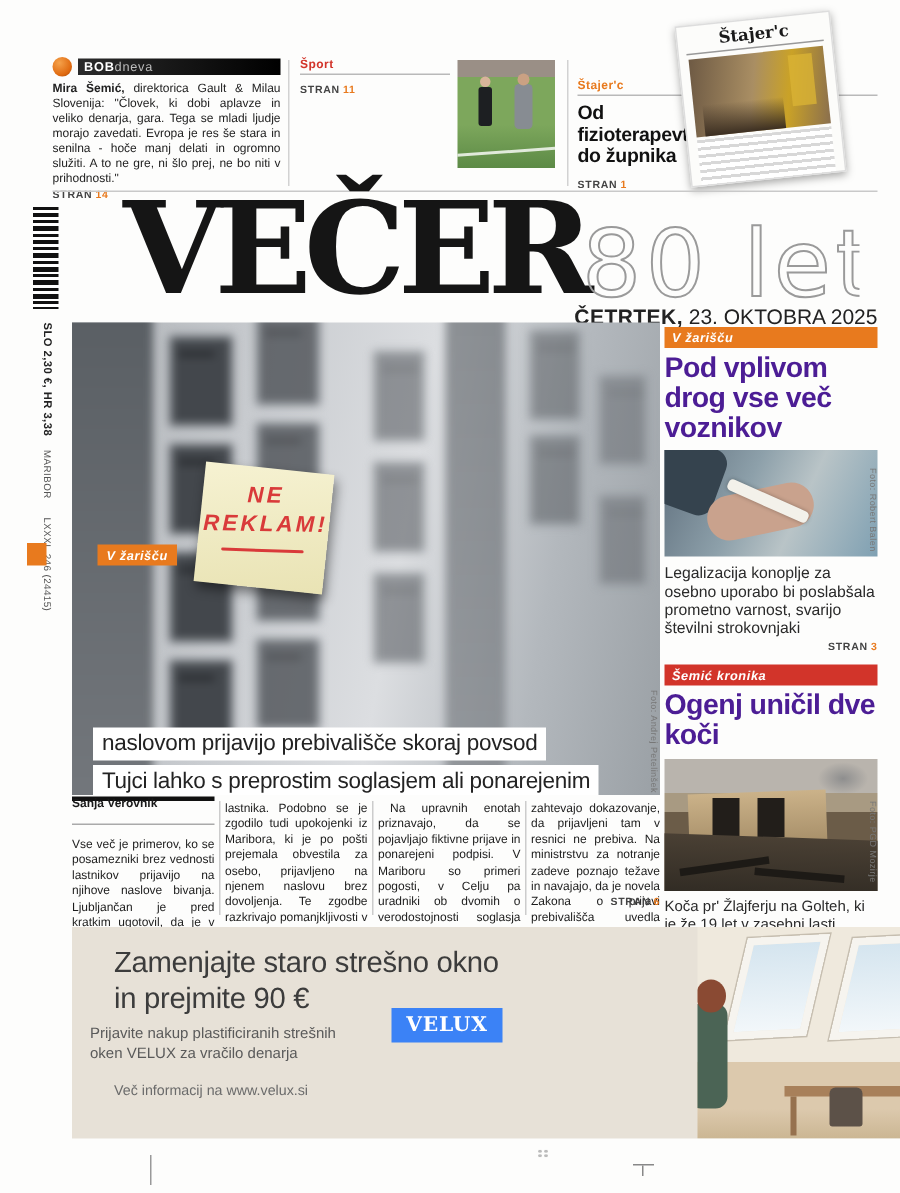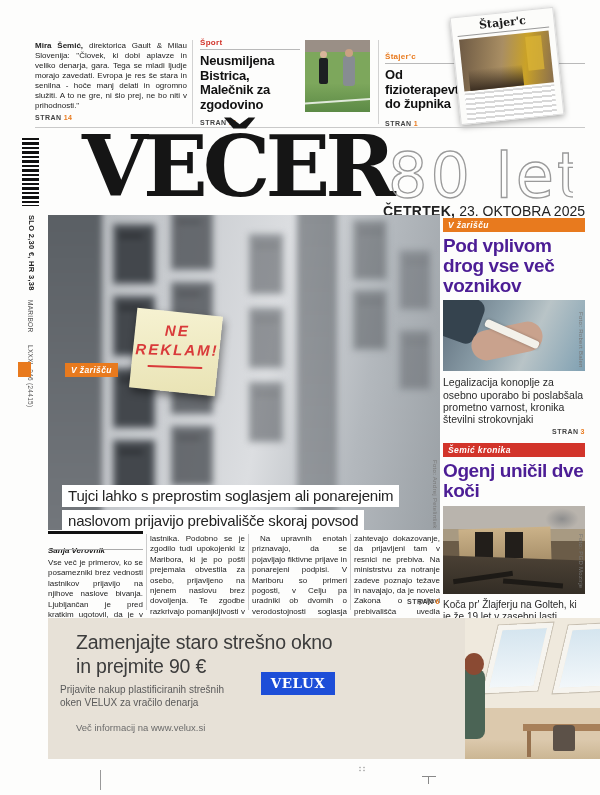--- a/index.html
+++ b/index.html
@@ -58,21 +58,21 @@
   .sec-label{background:#e87a1e;color:#fff;font-size:8.5px;font-weight:bold;font-style:italic;line-height:14px;padding:0 6px;letter-spacing:.4px;}
   .main-label{position:absolute;left:17px;top:148px;z-index:3;}
   .margin-marker{position:absolute;left:18px;top:362px;width:13px;height:15px;background:#e87a1e;}
   .main-head{position:absolute;left:14px;top:160px;z-index:3;font-size:46px;font-weight:800;line-height:.99;letter-spacing:-1.5px;color:#fff;text-shadow:0 1px 10px rgba(0,0,0,.28);}
   .main-sub{position:absolute;left:14px;top:267px;z-index:3;}
   .sub-line{display:table;background:#fff;color:#232323;font-size:15px;line-height:1.1;padding:3px 6px 2px;margin-top:3px;letter-spacing:-.2px;}
   .pcredit{position:absolute;writing-mode:vertical-rl;font-size:6px;color:#777;letter-spacing:.3px;z-index:3;}
   
   .bodyblock{position:absolute;left:48px;top:530px;width:392px;height:84px;}
   .byline-rule{position:absolute;left:0;top:1px;width:95px;height:2.5px;background:#111;}
-  .byline{position:absolute;left:0;top:16px;font-size:8px;font-weight:bold;font-style:italic;}
+  .byline{position:absolute;left:0;top:1px;font-size:8px;font-weight:bold;}
   .byline-sub{position:absolute;left:0;top:19px;width:95px;border-top:1px solid #aaa;}
   .bcol{position:absolute;width:95px;font-size:8px;line-height:10.4px;text-align:justify;color:#1c1c1c;}
   .cdiv{position:absolute;top:4px;height:76px;width:1px;background:#ccc;}
   .stran-main{position:absolute;right:0;top:68px;}
   
   .rcol{position:absolute;left:443px;top:218px;width:142px;}
   .r-label{display:block;height:14px;line-height:14px;padding:0 5px;font-size:8.5px;font-weight:bold;font-style:italic;color:#fff;letter-spacing:.4px;}
   .r-label.or{background:#e87a1e;}
   .r-label.red{background:#d2342a;}
   .r-head{font-size:19px;font-weight:800;line-height:1.04;letter-spacing:-.4px;margin-top:4px;color:#4c1d95;}
@@ -87,51 +87,54 @@
   .fdoor1,.fdoor2{position:absolute;top:26px;width:18px;height:26px;background:#221e1a;}
   .fdoor1{left:32px;} .fdoor2{left:62px;}
   .rubble{position:absolute;left:-6px;bottom:-8px;width:110%;height:44px;background:linear-gradient(180deg,#4a4034,#2e2922);transform:rotate(2deg);}
   .beam{position:absolute;width:60px;height:5px;background:#1d1a16;}
   .smoke{position:absolute;right:6px;top:2px;width:34px;height:22px;background:radial-gradient(#8e8e8e,transparent 70%);}
   .r-rule{margin-top:6px;border-top:1px solid #c9c9c9;}
   
   .ad{position:absolute;left:48px;top:618px;width:587px;height:141px;background:#e7e1d7;overflow:hidden;}
   .ad-head{position:absolute;left:28px;top:13px;width:260px;font-size:19.5px;line-height:1.22;color:#3c3c3c;letter-spacing:-.2px;}
   .ad-sub{position:absolute;left:12px;top:66px;width:185px;font-size:10px;line-height:1.25;color:#5a5a5a;}
-  .velux{position:absolute;left:213px;top:54px;width:74px;height:23px;background:#1d4ed8;color:#fff;font-weight:900;font-size:13.5px;letter-spacing:.5px;text-align:center;line-height:23px;font-family:"DejaVu Serif",serif;}
+  .velux{position:absolute;left:213px;top:54px;width:74px;height:23px;background:#3b82f6;color:#fff;font-weight:900;font-size:13.5px;letter-spacing:.5px;text-align:center;line-height:23px;font-family:"DejaVu Serif",serif;}
   .ad-offer{position:absolute;left:28px;top:104px;font-size:9.5px;line-height:1.3;color:#6b6b6b;}
   .ad-photo{position:absolute;right:0;top:0;width:170px;height:141px;background:linear-gradient(180deg,#efe9dd 0 64%,#dcc9ad 64% 86%,#cbb693);overflow:hidden;}
   .win{position:absolute;width:44px;height:58px;background:linear-gradient(180deg,#d5e5ef,#f2f7fa);border:5px solid #f6f4ef;box-shadow:0 0 0 1px #c6beb0;transform:skewX(-16deg) rotate(-3deg);}
   .desk{position:absolute;left:58px;bottom:28px;width:86px;height:7px;background:#a8805a;box-shadow:0 10px 0 -2px transparent;}
   .desk:before,.desk:after{content:"";position:absolute;top:7px;width:4px;height:26px;background:#96714e;}
   .desk:before{left:4px;} .desk:after{right:4px;}
   .chair{position:absolute;left:88px;bottom:8px;width:22px;height:26px;background:#5c5148;border-radius:4px 4px 2px 2px;}
   .kid{position:absolute;left:-6px;bottom:20px;width:26px;height:70px;background:#4b6455;border-radius:8px;}
   .kid:before{content:"";position:absolute;left:5px;top:-16px;width:20px;height:22px;border-radius:50%;background:#8a4a33;}
   .badge{position:absolute;left:415px;top:62px;width:58px;height:58px;border-radius:50%;background:#5d8cc7;color:#fff;font-size:8.5px;display:flex;align-items:center;justify-content:center;letter-spacing:.3px;z-index:2;}
   
   .mark-line{position:absolute;left:100px;top:770px;width:1px;height:20px;background:#999;}
   .mark-t{position:absolute;left:422px;top:776px;width:14px;height:8px;border-top:1px solid #888;}
   .mark-t:before{content:"";position:absolute;left:6px;top:0;width:1px;height:7px;background:#888;}
   .mark-dots{position:absolute;left:358px;top:766px;width:8px;height:6px;background:radial-gradient(#bbb 1px,transparent 1.5px);background-size:4px 3px;}
 </style>
 </head>
 <body>
 
 <div class="bob">
+  <div class="bob-head">
+    <span class="bob-ball"></span>
+    <span class="bob-bar"><b>BOB</b><span class="lt">dneva</span></span>
+  </div>
   <div class="bob-quote"><b>Mira Šemić, </b><span>direktorica Gault &amp; Milau Slovenija: "Človek, ki dobi aplavze in veliko denarja, gara. Tega se mladi ljudje morajo zavedati. Evropa je res še stara in senilna - hoče manj delati in ogromno služiti. A to ne gre, ni šlo prej, ne bo niti v prihodnosti."</span></div>
   <div class="stran" style="margin-top:3px;"><span>STRAN</span><b>14</b></div>
 </div>
 
 <div class="vsep" style="left:192px;"></div>
 <div class="vsep" style="left:378px;"></div>
 
 <div class="t-mid">
   <div class="t-sec red">Šport</div>
-  <div class="t-head">Neusmiljena Bistrica, Malečnik za zgodovino</div>
   <div class="stran" style="margin-top:7px;"><span>STRAN</span><b>11</b></div>
   <div class="photo-sport">
     <div class="fline"></div>
     <div class="ref"></div>
     <div class="coach"></div>
   </div>
 </div>
 
 <div class="t-right">
   <div class="t-sec or">Štajer'c</div>
@@ -182,22 +185,22 @@
   </div>
   <div class="note">
     <div class="note-txt">
       <div>NE</div>
       <div>REKLAM!</div>
     </div>
     <div class="note-underline"></div>
   </div>
   <span class="sec-label main-label">V žarišču</span>
   <div class="main-sub">
+    <div class="sub-line">naslovom prijavijo prebivališče skoraj povsod</div>
     <div class="sub-line">Tujci lahko s preprostim soglasjem ali ponarejenim</div>
-    <div class="sub-line">naslovom prijavijo prebivališče skoraj povsod</div>
   </div>
   <div class="pcredit" style="right:2px;top:245px;">Foto: Andrej Petelinšek</div>
 </div>
 
 <div class="bodyblock">
   <div class="byline-rule"></div>
   <div class="byline">Sanja Verovnik</div>
   <div class="byline-sub"></div>
   <div class="bcol" style="left:0;top:28px;width:95px;">Vse več je primerov, ko se posamezniki brez vednosti lastnikov prijavijo na njihove naslove bivanja. Ljubljančan je pred kratkim ugotovil, da je v njegovem stanovanju prijavljenih pet neznancev, prijavili so se s ponarejenim soglasjem</div>
   <div class="cdiv" style="left:98px;"></div>
@@ -211,21 +214,21 @@
 
 <div class="rcol">
   <span class="r-label or">V žarišču</span>
   <div class="r-head">Pod vplivom drog vse več voznikov</div>
   <div class="photo-drugs">
     <div class="sleeve"></div>
     <div class="hand"></div>
     <div class="joint"></div>
     <div class="pcredit" style="right:1px;top:12px;">Foto: Robert Balen</div>
   </div>
-  <div class="r-caption">Legalizacija konoplje za osebno uporabo bi poslabšala prometno varnost, kronika številni strokovnjaki</div>
+  <div class="r-caption">Legalizacija konoplje za osebno uporabo bi poslabšala prometno varnost, svarijo številni strokovnjaki</div>
   <div class="stran r-stran"><span>STRAN</span><b>3</b></div>
 
   <span class="r-label red" style="margin-top:8px;display:block;">Šemić kronika</span>
   <div class="r-head">Ogenj uničil dve koči</div>
   <div class="photo-fire">
     <div class="smoke"></div>
     <div class="fwall"></div>
     <div class="fdoor1"></div>
     <div class="fdoor2"></div>
     <div class="rubble"></div>

